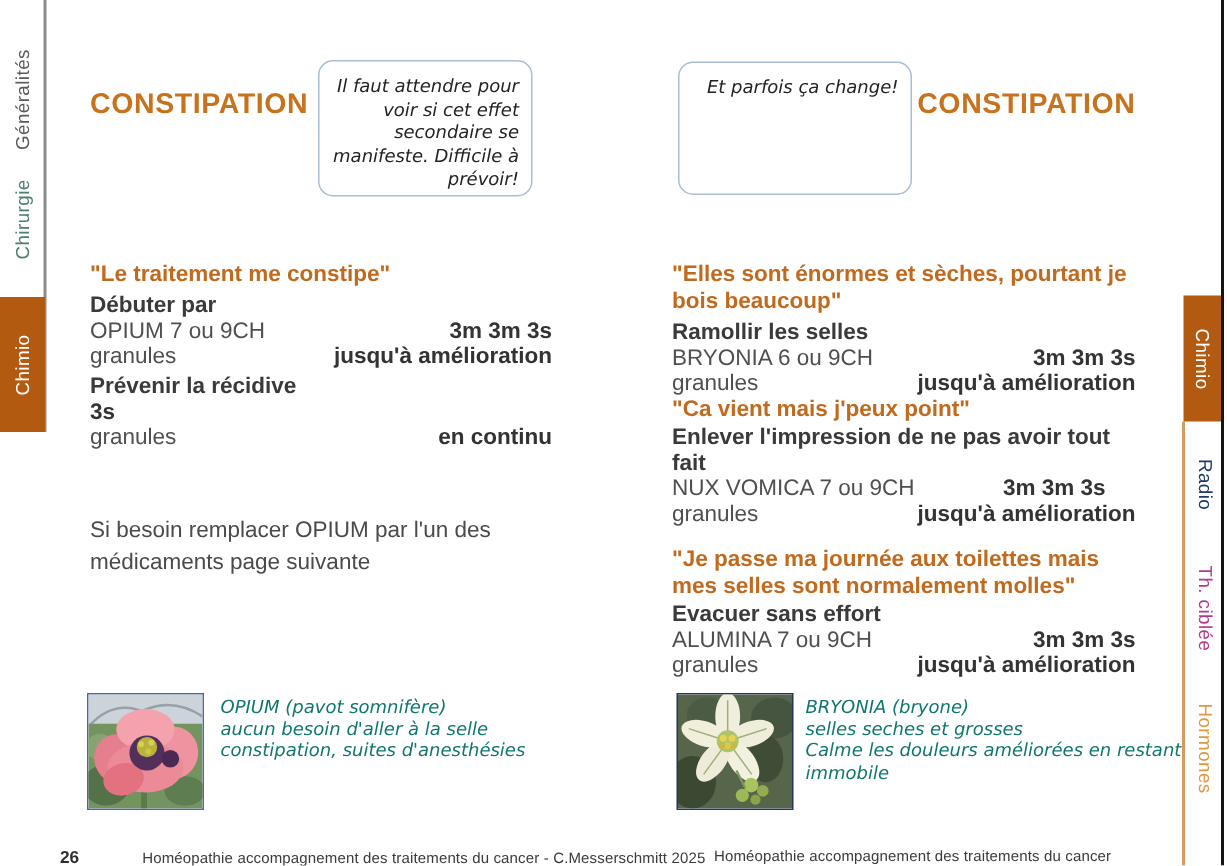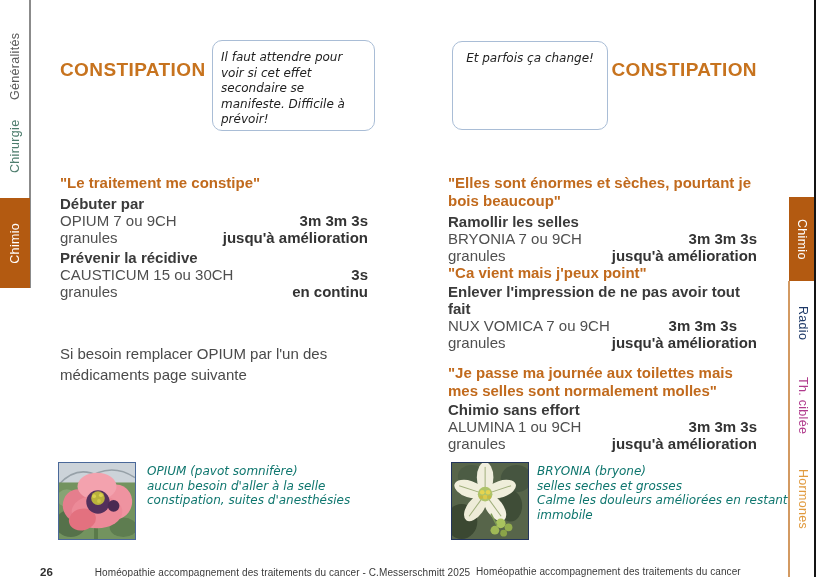--- a/index.html
+++ b/index.html
@@ -51,22 +51,22 @@
   }
   .title-left{left:60px;}
   .title-right{left:448px;width:309px;text-align:right;}
 
   
   .bubble{
     position:absolute;background:#fff;border:1.5px solid #a9bdd6;border-radius:10px;
     font-family:"DejaVu Sans",sans-serif;font-style:italic;
     font-size:12px;line-height:15.5px;color:#222;box-sizing:border-box;
   }
-  .bubble-left{left:212px;top:40px;width:163px;height:91px;padding:9px 8px;text-align:left;}
-  .bubble-right{left:452px;top:41px;width:156px;height:89px;padding:9px 8px;text-align:center;}
+  .bubble-left{left:212px;top:40px;width:143px;height:91px;padding:9px 8px;text-align:right;}
+  .bubble-right{left:452px;top:41px;width:156px;height:89px;padding:9px 8px;text-align:right;}
 
   
   .col{position:absolute;top:174px;font-size:15px;line-height:17px;}
   .col-left{left:60px;width:308px;}
   .col-right{left:448px;width:309px;}
   .quote{font-weight:bold;color:#c16a1d;line-height:18px;margin:0 0 1px 0;}
   .action{font-weight:bold;color:#3a3a3a;margin-top:3px;}
   .row{display:flex;justify-content:space-between;color:#4f4f4f;gap:28px;}
   .row .dose{font-weight:bold;color:#333;white-space:nowrap;}
   .row .dose.inset{padding-right:20px;}
@@ -136,21 +136,20 @@
       <span class="dose">3m 3m 3s</span>
     </div>
     <div class="row">
       <span>granules</span>
       <span class="dose">jusqu'à amélioration</span>
     </div>
   </div>
   <div class="gap-lg">
     <div class="action">Prévenir la récidive</div>
     <div class="row">
-      <span>CAUSTICUM 15 ou 30CH</span>
       <span class="dose">3s</span>
     </div>
     <div class="row">
       <span>granules</span>
       <span class="dose">en continu</span>
     </div>
   </div>
 </div>
 
 <div class="note">Si besoin remplacer OPIUM par l'un des médicaments page suivante</div>
@@ -187,21 +186,21 @@
 <div class="footer footer-left">
   <span class="pnum">26</span>
   <span class="ftext">Homéopathie accompagnement des traitements du cancer - C.Messerschmitt 2025</span>
 </div>
 
 <div class="col col-right">
   <div class="quote">"Elles sont énormes et sèches, pourtant je bois beaucoup"</div>
   <div>
     <div class="action">Ramollir les selles</div>
     <div class="row">
-      <span>BRYONIA  7 ou 9CH</span>
+      <span>BRYONIA  6 ou 9CH</span>
       <span class="dose">3m 3m 3s</span>
     </div>
     <div class="row">
       <span>granules</span>
       <span class="dose">jusqu'à amélioration</span>
     </div>
   </div>
 
   <div class="quote gap-lg">"Ca vient mais j'peux point"</div>
   <div>
@@ -211,23 +210,23 @@
       <span class="dose inset">3m 3m 3s</span>
     </div>
     <div class="row">
       <span>granules</span>
       <span class="dose">jusqu'à amélioration</span>
     </div>
   </div>
 
   <div class="quote gap-md">"Je passe ma journée aux toilettes mais mes selles sont normalement molles"</div>
   <div>
-    <div class="action" style="margin-top:0">Chimio sans effort</div>
-    <div class="row">
-      <span>ALUMINA 1 ou 9CH</span>
+    <div class="action" style="margin-top:0">Evacuer sans effort</div>
+    <div class="row">
+      <span>ALUMINA 7 ou 9CH</span>
       <span class="dose">3m 3m 3s</span>
     </div>
     <div class="row">
       <span>granules</span>
       <span class="dose">jusqu'à amélioration</span>
     </div>
   </div>
 </div>
 
 <div class="photo-row right">

